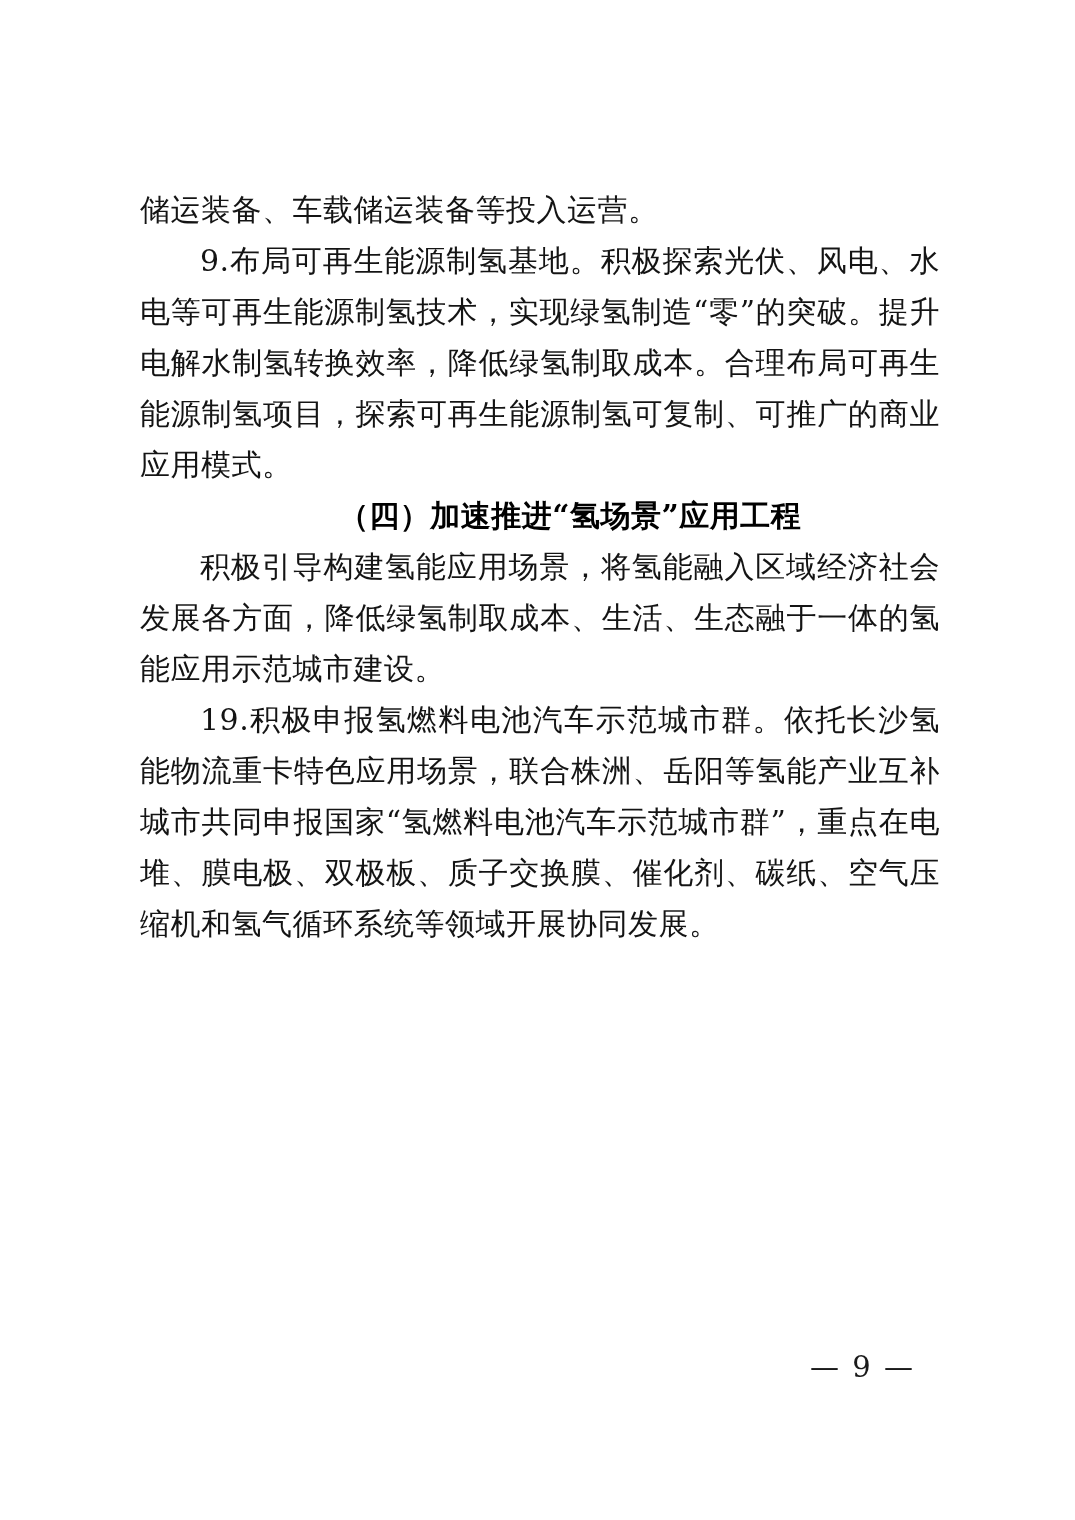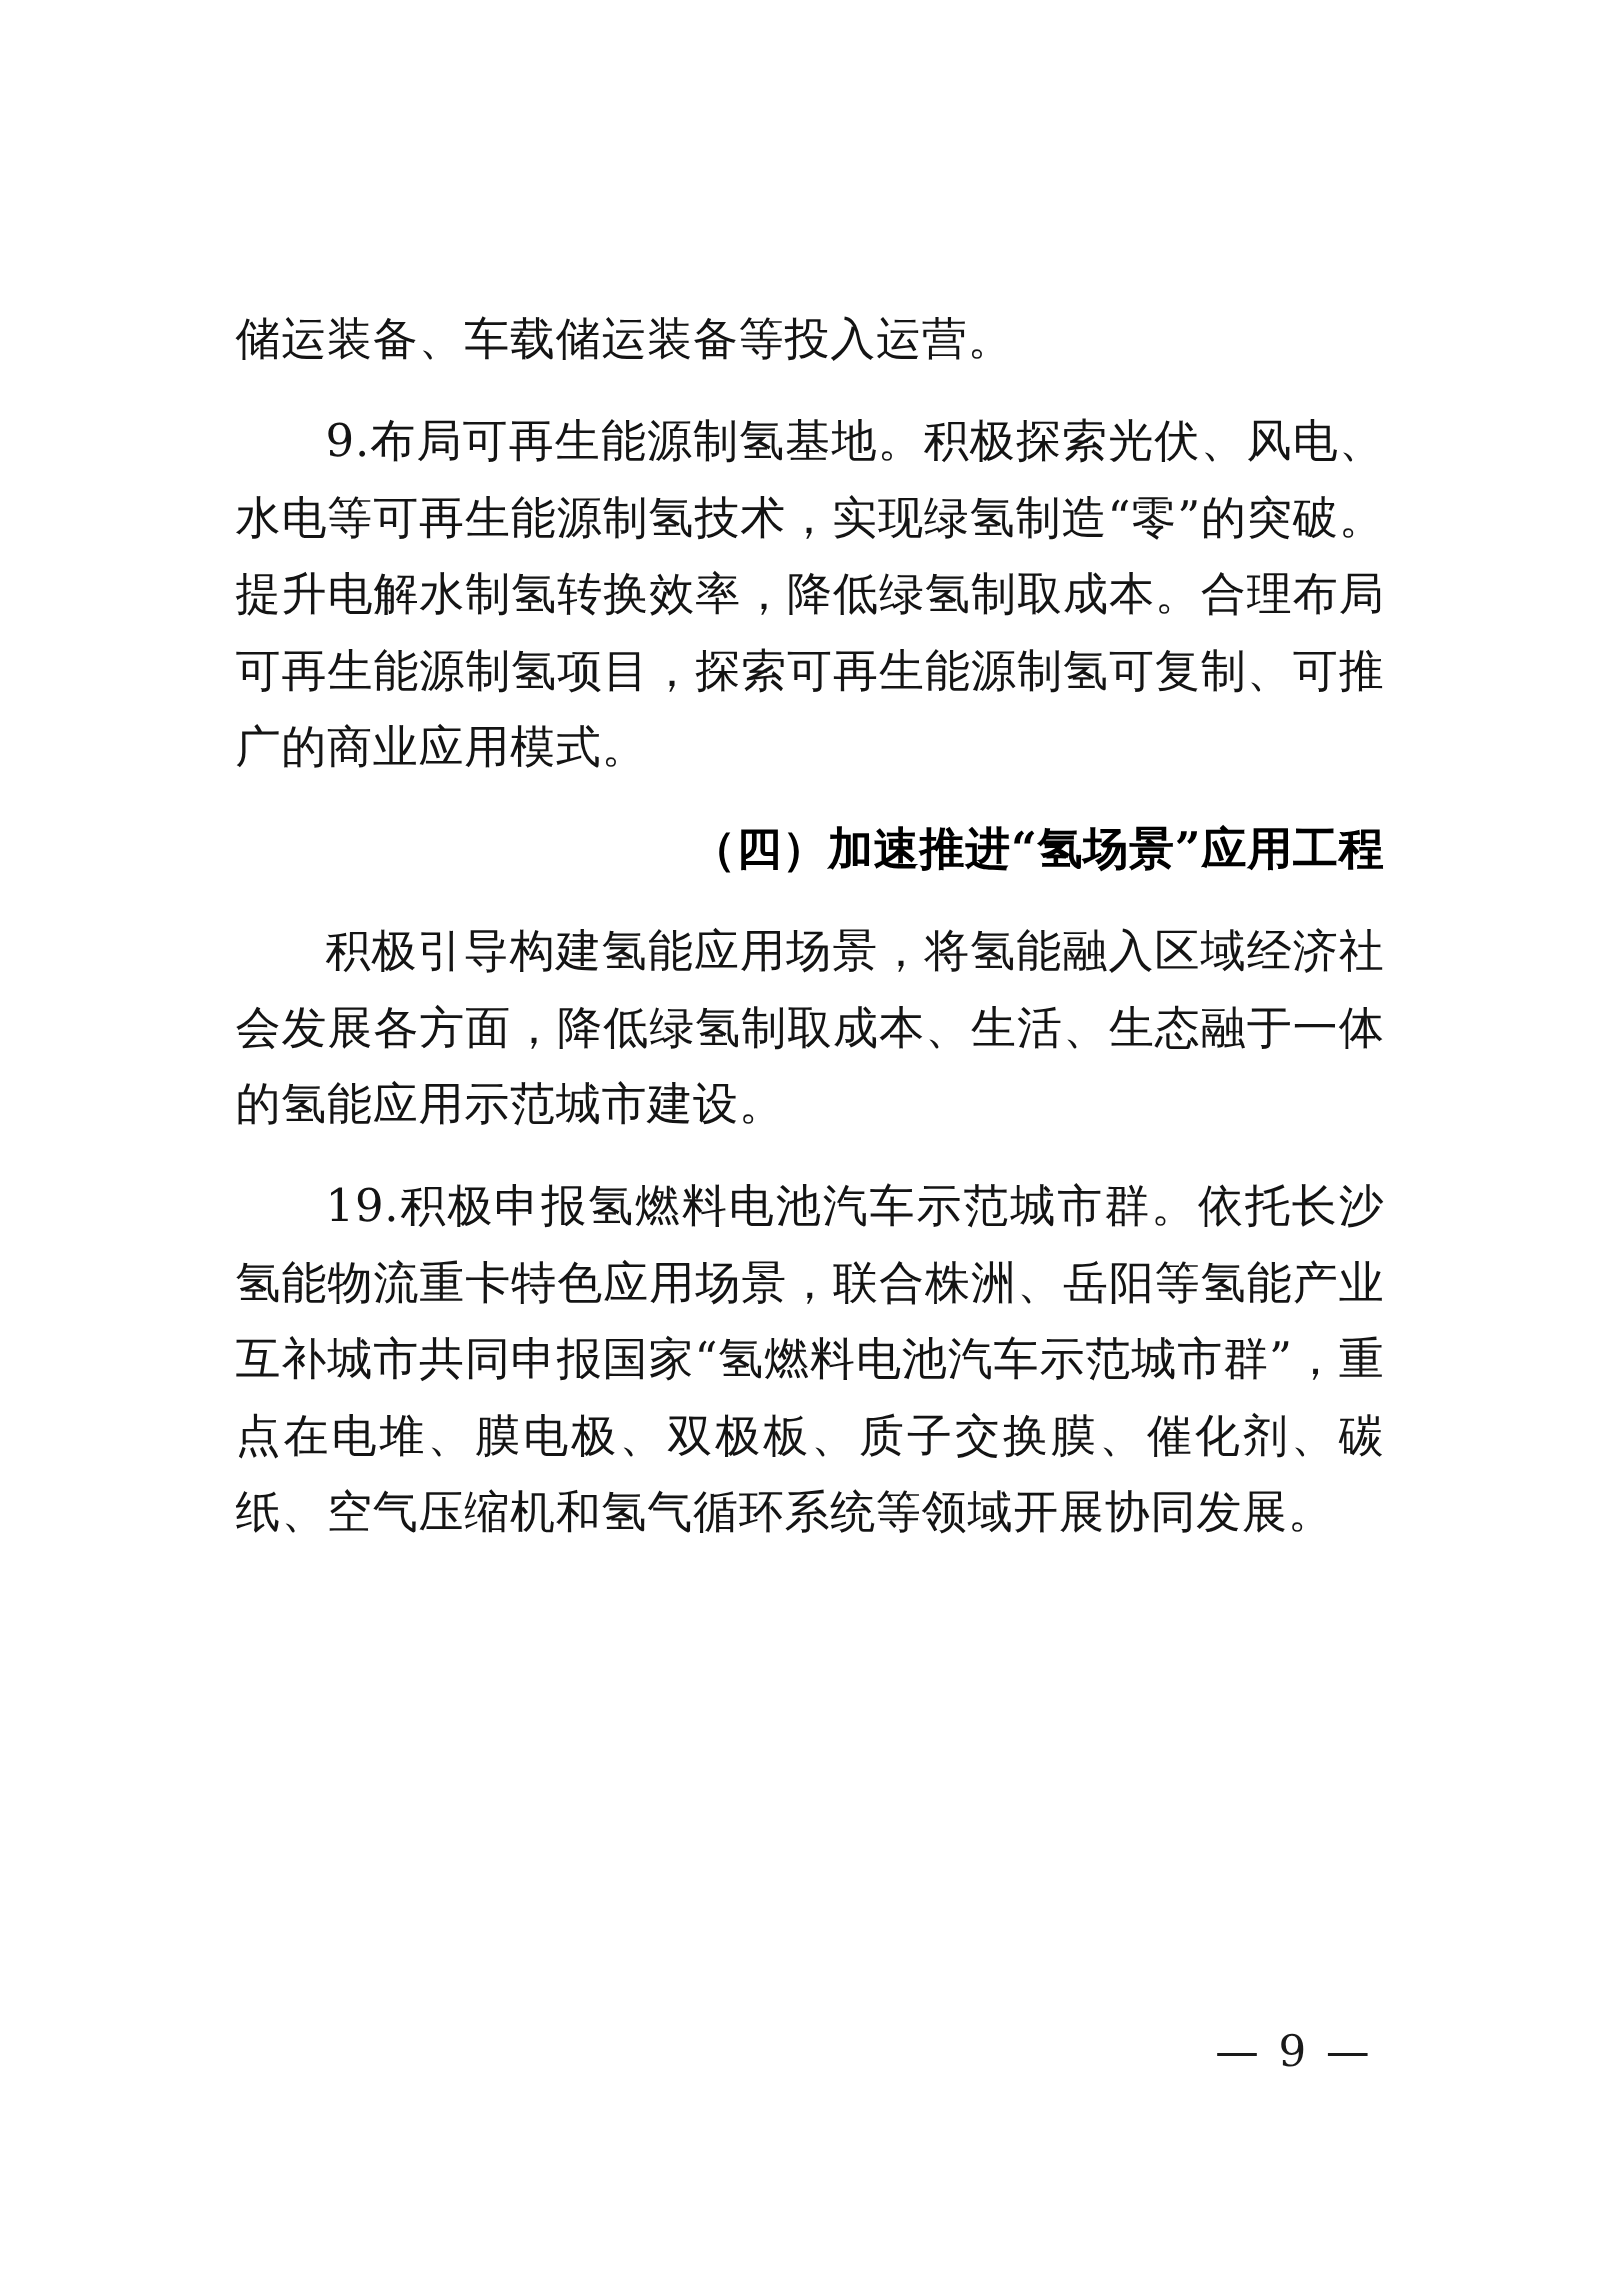--- a/index.html
+++ b/index.html
@@ -16,34 +16,34 @@
     font-family: "DejaVu Serif", "Liberation Serif", serif;
     color: #121212;
   }
   .content {
     position: absolute;
     left: 140px;
     top: 184px;
     width: 800px;
   }
   .para {
-    margin: 17px;
+    margin: 0;
     font-size: 30px;
     line-height: 51px;
     text-align: justify;
     text-indent: 2em;
     letter-spacing: 0.5px;
     color: #141414;
   }
   .para.continued {
     text-indent: 0;
   }
   .para.heading {
     font-weight: 700;
-    text-align: right;
+    text-align: center;
     color: #000000;
   }
   .page-number {
     position: absolute;
     top: 1349px;
     right: 160px;
     font-size: 29px;
     line-height: 36px;
     letter-spacing: 2px;
     color: #1a1a1a;

